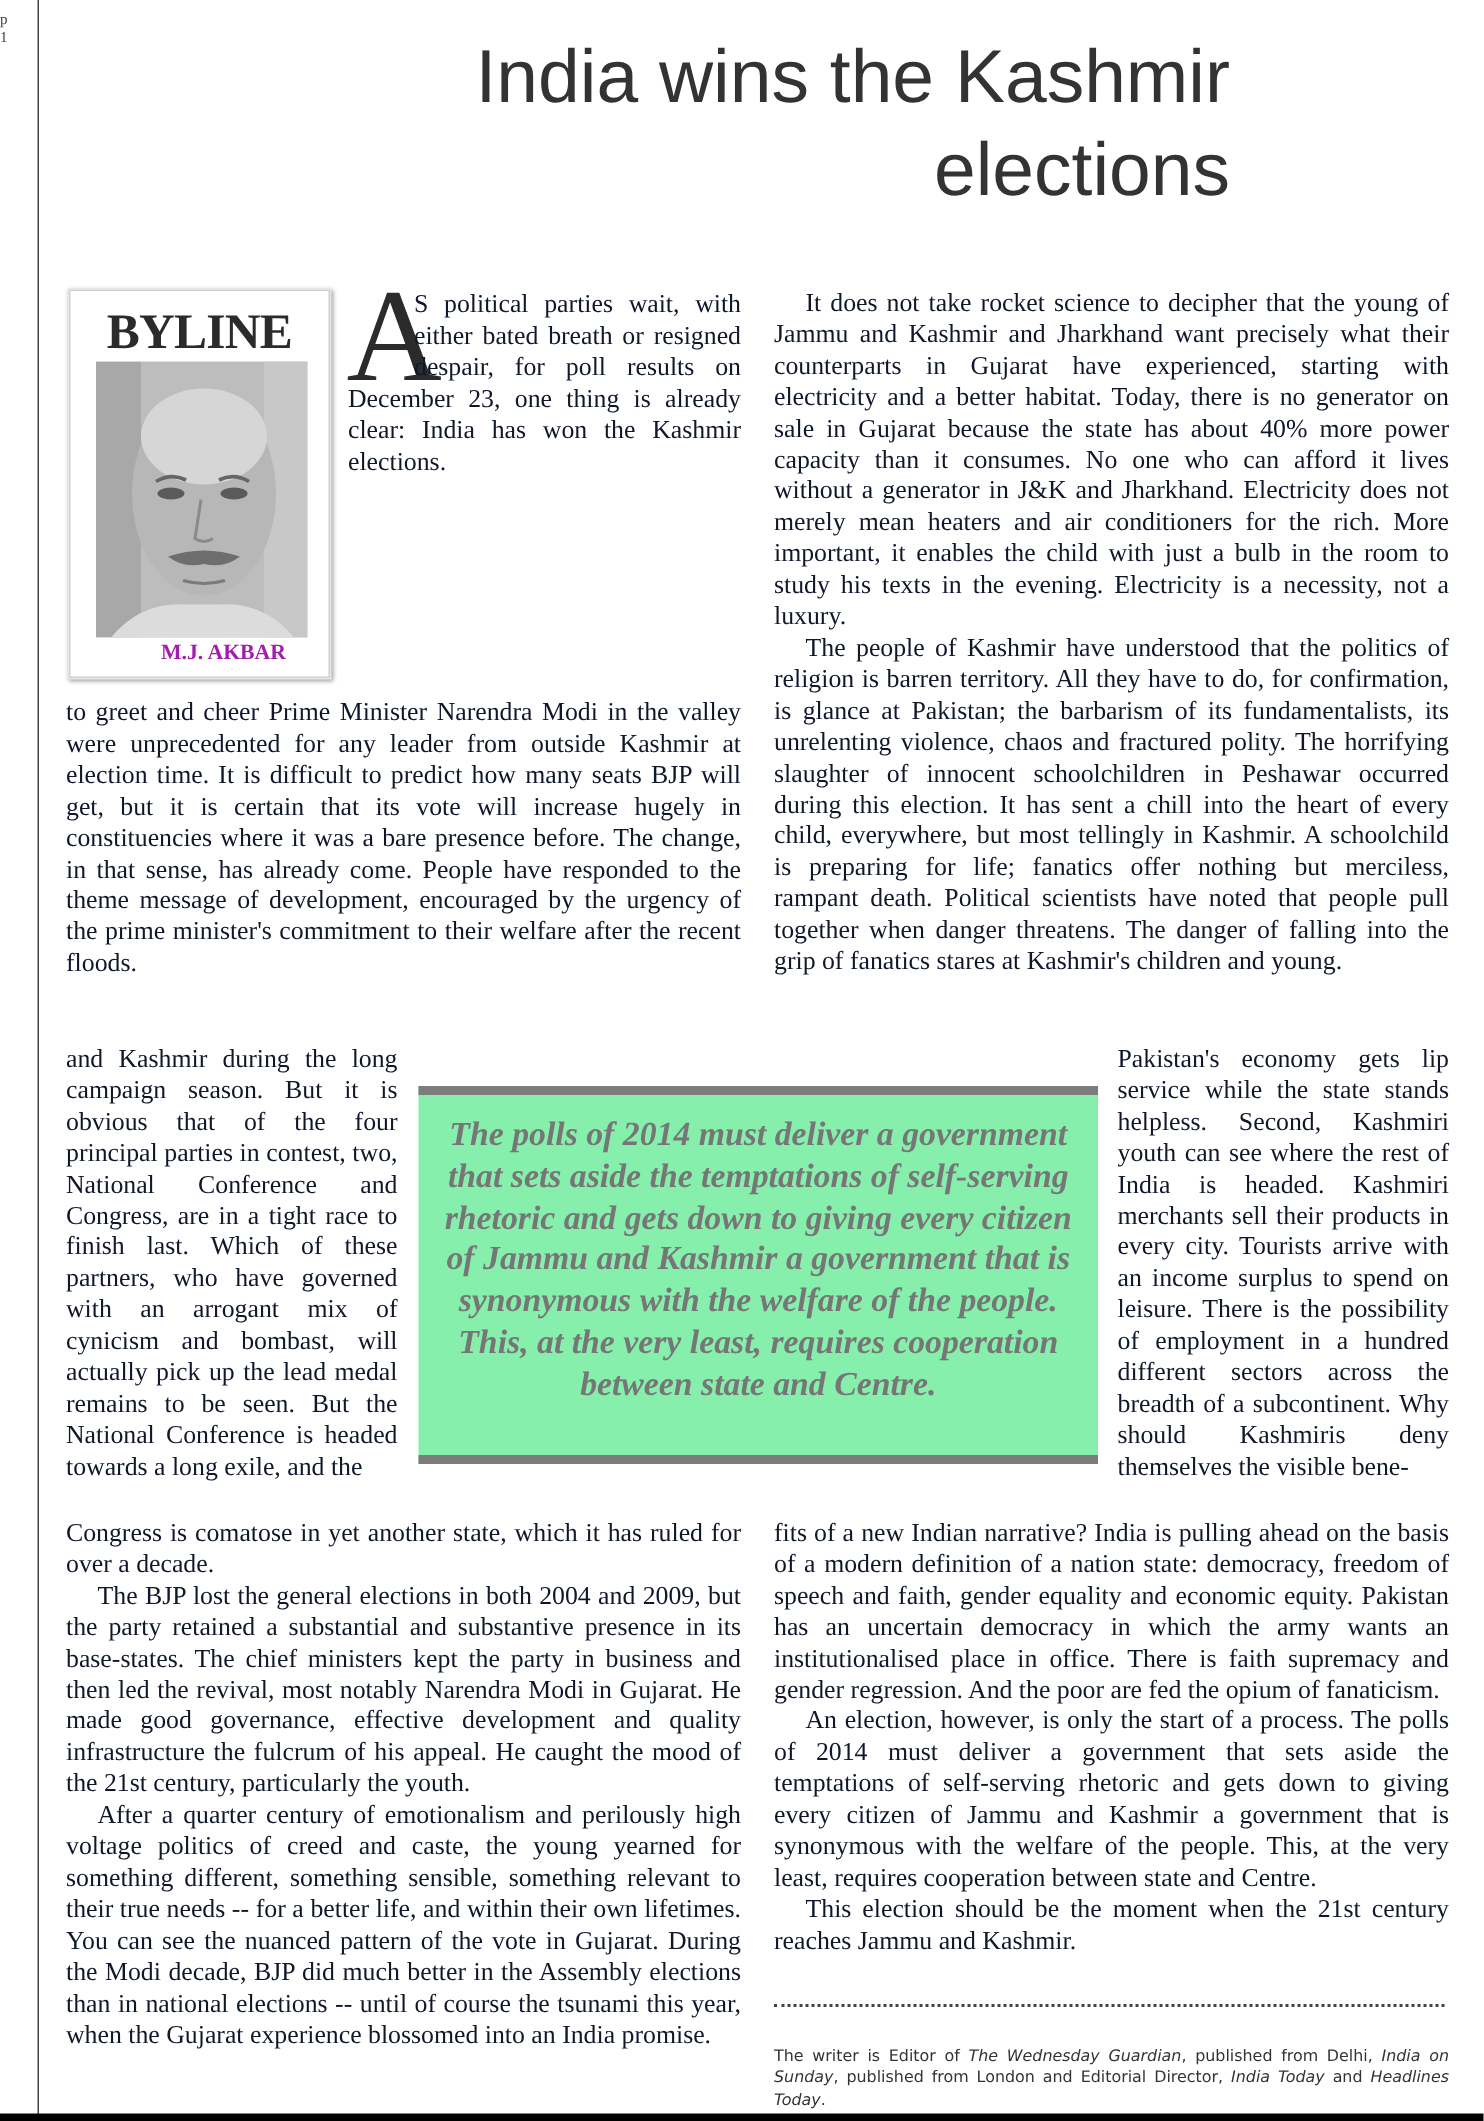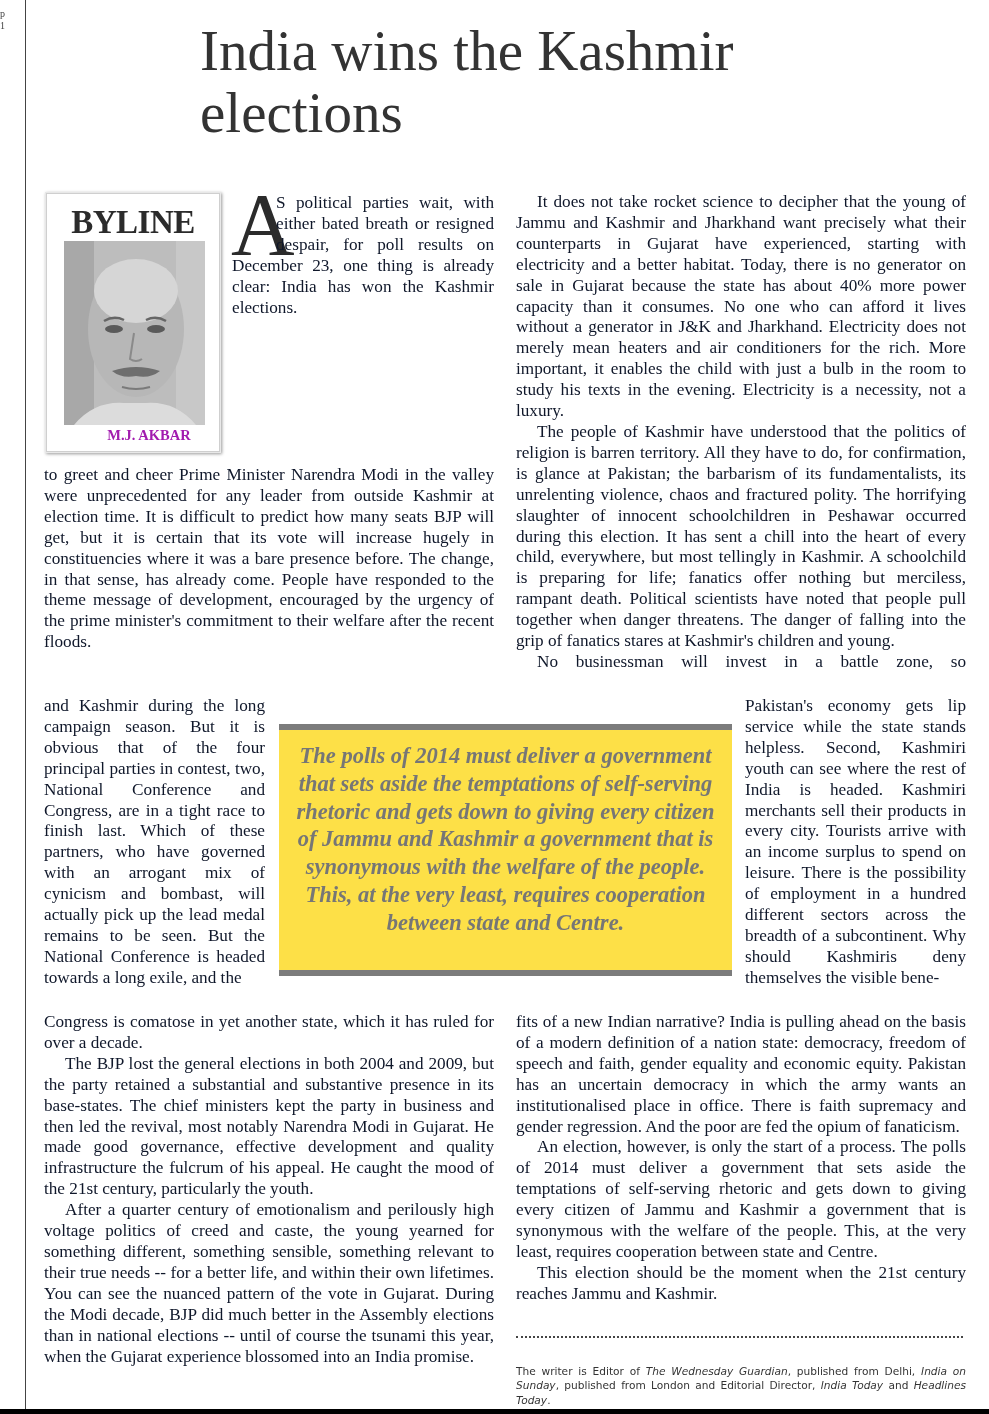--- a/index.html
+++ b/index.html
@@ -12,22 +12,22 @@
     position: absolute; left: 25px; top: 0; width: 1px; height: 1414px; background: #444;
   }
   .margin-marks {
     position: absolute; left: 0; top: 8px; width: 8px; font-size: 10px; line-height: 12px; color: #444;
     font-family: "Liberation Serif", serif;
   }
   .bottom-bar {
     position: absolute; left: 0; top: 1409px; width: 989px; height: 5px; background: #000;
   }
   .headline {
-    position: absolute; left: 200px; top: 20px; width: 620px; text-align: left;
-    font-family: Liberation Serif, serif; font-size: 57px; line-height: 62px; color: #333;
+    position: absolute; left: 200px; top: 20px; width: 620px; text-align: right;
+    font-family: Liberation Sans, sans-serif; font-size: 50px; line-height: 62px; color: #333;
     font-weight: normal; margin: 0;
   }
   .text {
     position: absolute;
     font-family: "Liberation Serif", serif;
     font-size: 17.2px; line-height: 20.9px; color: #0f172a;
     text-align: justify;
   }
   .text p { margin: 0; text-indent: 21px; }
   .text p.noindent { text-indent: 0; }
@@ -49,21 +49,21 @@
   .byline-name {
     position: absolute; left: 0; top: 233px; width: 204px; text-align: center;
     font-family: "Liberation Serif", serif; font-weight: bold; font-size: 14.5px; color: #a21caf;
   }
   .drop-cap {
     position: absolute; left: 231px; top: 188px;
     font-family: "Liberation Serif", serif; font-size: 88px; line-height: 74px; color: #2b2b2b;
   }
   .pullquote {
     position: absolute; left: 279px; top: 724px; width: 453px; height: 252px;
-    background: #fde047;
+    background: #86efac;
     border-top: 6px solid #7c7c7c; border-bottom: 6px solid #7c7c7c;
     box-sizing: border-box;
     padding-left: 43px;
   }
   .pullquote-text {
     position: absolute; left: 8px; top: 12px; width: 437px; text-align: center;
     font-family: "Liberation Serif", serif; font-style: italic; font-weight: bold;
     font-size: 22.5px; line-height: 27.8px; color: #767676;
   }
   .dotted-rule {
@@ -126,21 +126,20 @@
 
 <div class="text" style="left:44px; top:1012px; width:450px;">
   <p class="noindent">Congress is comatose in yet another state, which it has ruled for over a decade.</p>
   <p>The BJP lost the general elections in both 2004 and 2009, but the party retained a substantial and substantive presence in its base-states. The chief ministers kept the party in business and then led the revival, most notably Narendra Modi in Gujarat. He made good governance, effective development and quality infrastructure the fulcrum of his appeal. He caught the mood of the 21st century, particularly the youth.</p>
   <p>After a quarter century of emotionalism and perilously high voltage politics of creed and caste, the young yearned for something different, something sensible, something relevant to their true needs -- for a better life, and within their own lifetimes. You can see the nuanced pattern of the vote in Gujarat. During the Modi decade, BJP did much better in the Assembly elections than in national elections -- until of course the tsunami this year, when the Gujarat experience blossomed into an India promise.</p>
 </div>
 
 <div class="text" style="left:516px; top:192px; width:450px;">
   <p>It does not take rocket science to decipher that the young of Jammu and Kashmir and Jharkhand want precisely what their counterparts in Gujarat have experienced, starting with electricity and a better habitat. Today, there is no generator on sale in Gujarat because the state has about 40% more power capacity than it consumes. No one who can afford it lives without a generator in J&amp;K and Jharkhand. Electricity does not merely mean heaters and air conditioners for the rich. More important, it enables the child with just a bulb in the room to study his texts in the evening. Electricity is a necessity, not a luxury.</p>
   <p>The people of Kashmir have understood that the politics of religion is barren territory. All they have to do, for confirmation, is glance at Pakistan; the barbarism of its fundamentalists, its unrelenting violence, chaos and fractured polity. The horrifying slaughter of innocent schoolchildren in Peshawar occurred during this election. It has sent a chill into the heart of every child, everywhere, but most tellingly in Kashmir. A schoolchild is preparing for life; fanatics offer nothing but merciless, rampant death. Political scientists have noted that people pull together when danger threatens. The danger of falling into the grip of fanatics stares at Kashmir's children and young.</p>
-  <p style="text-align-last: justify;">No businessman will invest in a battle zone, so</p>
 </div>
 
 <div class="text" style="left:745px; top:696px; width:221px;">
   <p class="noindent">Pakistan's economy gets lip service while the state stands helpless. Second, Kashmiri youth can see where the rest of India is headed. Kashmiri merchants sell their products in every city. Tourists arrive with an income surplus to spend on leisure. There is the possibility of employment in a hundred different sectors across the breadth of a subcontinent. Why should Kashmiris deny themselves the visible bene-</p>
 </div>
 
 <div class="text" style="left:516px; top:1012px; width:450px;">
   <p class="noindent">fits of a new Indian narrative? India is pulling ahead on the basis of a modern definition of a nation state: democracy, freedom of speech and faith, gender equality and economic equity. Pakistan has an uncertain democracy in which the army wants an institutionalised place in office. There is faith supremacy and gender regression. And the poor are fed the opium of fanaticism.</p>
   <p>An election, however, is only the start of a process. The polls of 2014 must deliver a government that sets aside the temptations of self-serving rhetoric and gets down to giving every citizen of Jammu and Kashmir a government that is synonymous with the welfare of the people. This, at the very least, requires cooperation between state and Centre.</p>
   <p>This election should be the moment when the 21st century reaches Jammu and Kashmir.</p>

